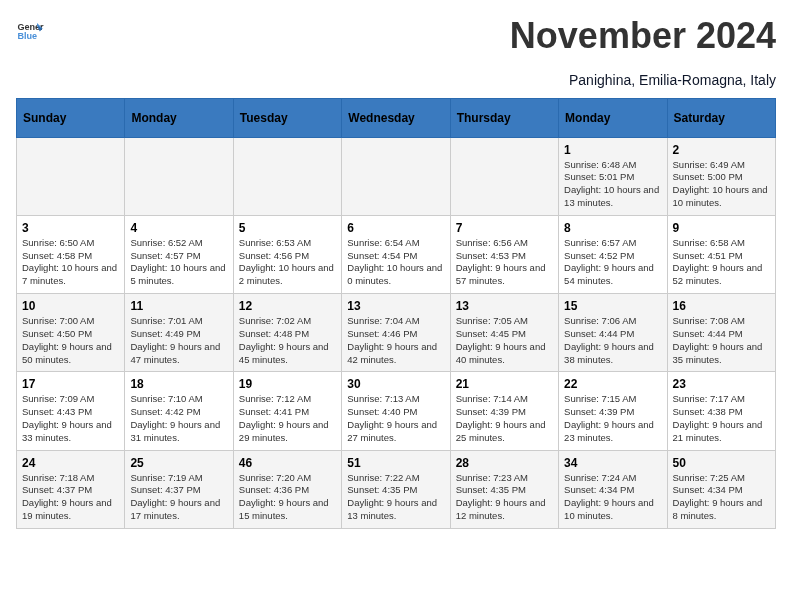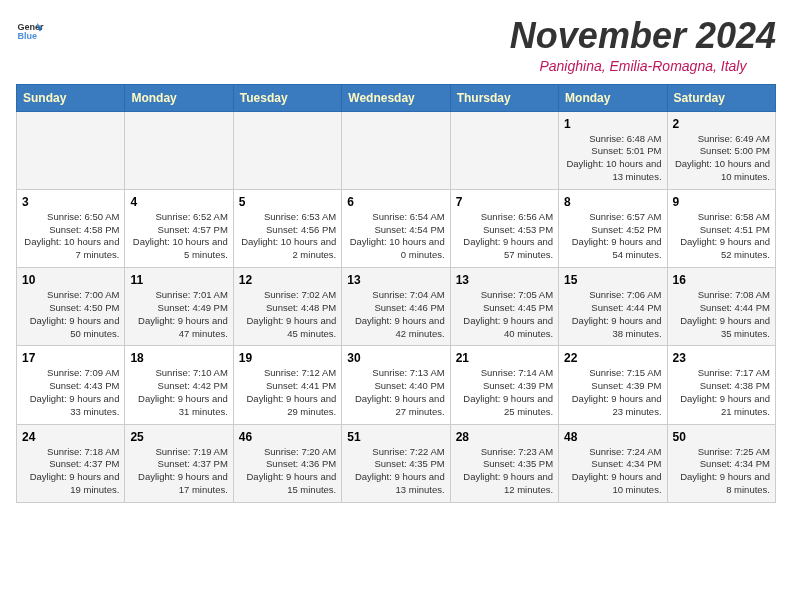--- a/index.html
+++ b/index.html
@@ -19,44 +19,43 @@
     .logo {
       display: flex;
       align-items: center;
       gap: 4px;
     }
     .logo-icon {
       width: 28px;
       height: 28px;
     }
     .title-area {
-      text-align: center;
-      font-style: italic;
+      text-align: right;
     }
     .month-title {
       font-size: 36px;
       font-weight: bold;
       color: #333;
       line-height: 1.1;
     }
     .location-title {
       font-size: 14px;
-      color: #be185d;
-      margin-top: 2px;
+      color: #0f172a;
+      margin-top: 16px;
     }
     table {
       width: 100%;
       border-collapse: collapse;
       font-size: 10.5px;
     }
     th {
       background-color: #3a7abf;
-      color: #fef9c3;
+      color: #000000;
       text-align: left;
-      padding: 6px 6px;
+      padding: 12px 6px;
       font-size: 12px;
       font-weight: bold;
       border: 1px solid #2a6aaf;
     }
     td {
       border: 1px solid #ccc;
       vertical-align: top;
       padding: 5px 5px;
       width: calc(100% / 7);
       height: 74px;
@@ -70,21 +69,20 @@
     .day-number {
       font-weight: bold;
       font-size: 12px;
       display: block;
       margin-bottom: 2px;
     }
     .day-info {
       font-size: 9.5px;
       color: #333;
       line-height: 1.35;
-      text-align: right;
     }
     tr:nth-child(odd) td { background-color: #f4f4f4; }
     tr:nth-child(even) td { background-color: #fff; }
     td.empty { background-color: inherit; }
   </style>
 </head>
 <body>
 
 <div class="header-area">
   <div class="logo">
@@ -234,21 +232,21 @@
         </td>
         <td class="filled">
           <span class="day-number">51</span>
           <div class="day-info">Sunrise: 7:22 AM<br>Sunset: 4:35 PM<br>Daylight: 9 hours and 13 minutes.</div>
         </td>
         <td class="filled">
           <span class="day-number">28</span>
           <div class="day-info">Sunrise: 7:23 AM<br>Sunset: 4:35 PM<br>Daylight: 9 hours and 12 minutes.</div>
         </td>
         <td class="filled">
-          <span class="day-number">48</span>
+          <span class="day-number">34</span>
           <div class="day-info">Sunrise: 7:24 AM<br>Sunset: 4:34 PM<br>Daylight: 9 hours and 10 minutes.</div>
         </td>
         <td class="filled">
           <span class="day-number">50</span>
           <div class="day-info">Sunrise: 7:25 AM<br>Sunset: 4:34 PM<br>Daylight: 9 hours and 8 minutes.</div>
         </td>
       </tr>
     </tbody>
 </table>
 

